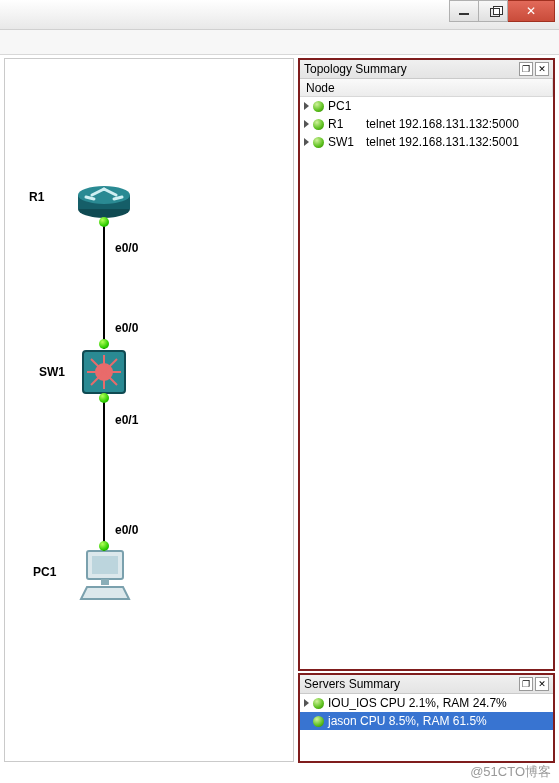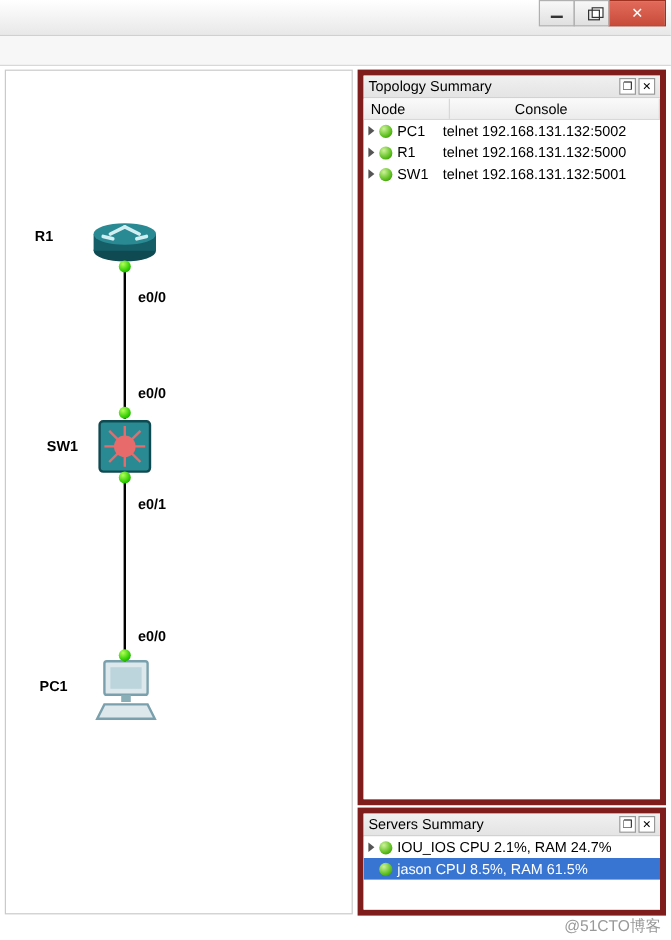--- a/index.html
+++ b/index.html
@@ -9,21 +9,21 @@
 .wbtn { width: 30px; height: 22px; border: 1px solid #b0b0b0; background: linear-gradient(#f8f8f8,#e0e0e0); display: flex; align-items: center; justify-content: center; margin-left: -1px; font-size: 10px; }
 .wbtn.close { width: 48px; background: linear-gradient(#e26a5a,#c94c3a); color: #fff; border-color: #a03020; }
 .wbtn.close:after { content:"✕"; font-size:12px; }
 .wbtn.min:after { content:""; display:block; width:10px; height:2px; background:#333; margin-top:6px; }
 .wbtn.max { position: relative; }
 .wbtn.max:after { content:""; display:block; width:8px; height:7px; border:1px solid #333; position:absolute; top:7px; left:11px; }
 .wbtn.max:before { content:""; display:block; width:8px; height:7px; border:1px solid #333; position:absolute; top:5px; left:14px; background:#fff; }
 .toolbar-strip { position: absolute; top: 30px; left: 0; right: 0; height: 25px; background: #f7f7f7; border-bottom: 1px solid #d8d8d8; }
 .workspace { position: absolute; top: 58px; left: 4px; width: 290px; height: 704px; border: 1px solid #cacaca; background: #fff; }
 .right-col { position: absolute; top: 58px; left: 298px; right: 4px; bottom: 18px; display: flex; flex-direction: column; }
-.panel { border: 5px solid #7f1d1d; background: #f9f9f9; margin-bottom: 2px; display: flex; flex-direction: column; }
+.panel { border: 2px solid #7f1d1d; background: #f9f9f9; margin-bottom: 2px; display: flex; flex-direction: column; }
 .panel.topology { flex: 1; }
 .panel.servers { height: 90px; }
 .panel-header { height: 19px; background: linear-gradient(#f0f0f0,#e4e4e4); border-bottom: 1px solid #cacaca; display: flex; align-items: center; padding: 0 4px; font-size: 12px; }
 .panel-header .title { flex: 1; }
 .panel-icon { width: 14px; height: 14px; border: 1px solid #999; margin-left: 2px; display: flex; align-items: center; justify-content: center; font-size: 9px; background: #fff; }
 .panel-body { flex: 1; background: #fff; overflow: auto; position: relative; }
 .columns { display: flex; height: 18px; background: linear-gradient(#fafafa,#ececec); border-bottom: 1px solid #d8d8d8; font-size: 12px; gap: 48px; }
 .columns .col { padding: 2px 6px; border-right: 1px solid #d8d8d8; }
 .columns .col:first-child { width: 72px; }
 .columns .col:last-child { flex: 1; }
@@ -118,27 +118,25 @@
 <div class="right-col">
   <div class="panel topology">
     <div class="panel-header">
       <span class="title">Topology Summary</span>
       <span class="panel-icon">❐</span>
       <span class="panel-icon">✕</span>
     </div>
     <div class="panel-body">
       <div class="columns">
         <div class="col">Node</div>
-        <div class="col">Console</div>
       </div>
       <div class="tree-row">
         <span class="arrow"></span>
         <span class="status-dot"></span>
         <span class="node-label">PC1</span>
-        <span class="console-text">telnet 192.168.131.132:5002</span>
       </div>
       <div class="tree-row">
         <span class="arrow"></span>
         <span class="status-dot"></span>
         <span class="node-label">R1</span>
         <span class="console-text">telnet 192.168.131.132:5000</span>
       </div>
       <div class="tree-row">
         <span class="arrow"></span>
         <span class="status-dot"></span>

